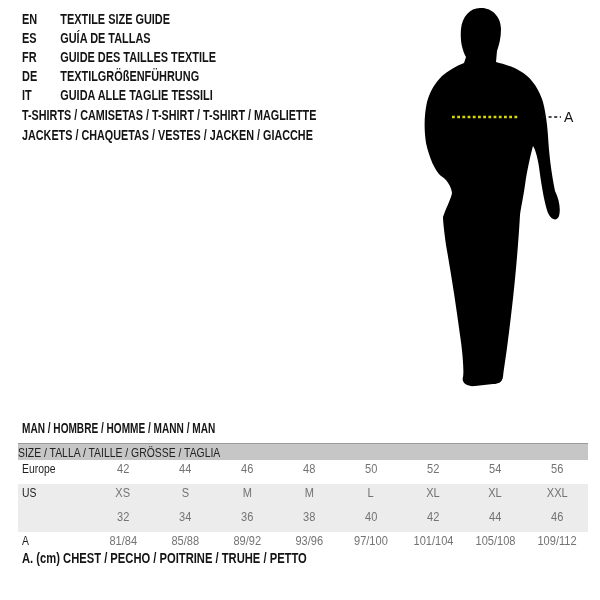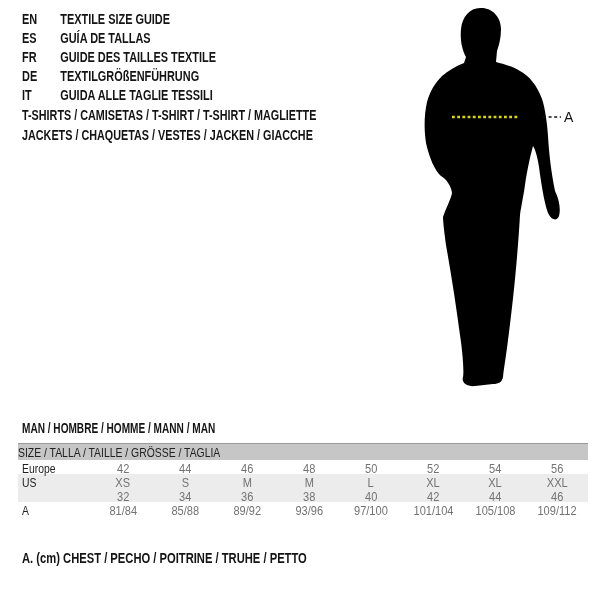--- a/index.html
+++ b/index.html
@@ -34,21 +34,21 @@
   .man-line{left:22px;top:420px;font-size:14px;font-weight:bold;transform:scaleX(0.72);line-height:16px;}
 
   
   .size-table{left:18px;top:443px;width:570px;font-size:13px;}
   .thead{
     height:17px;line-height:17px;background:var(--header-bg);
     border-top:1px solid #9a9a9a;box-sizing:border-box;
     color:#222;
   }
   .thead .cx-l{display:inline-block;transform:scaleX(0.80);transform-origin:0 0;white-space:nowrap;}
-  .trow{display:flex;height:14px;line-height:18px;}
+  .trow{display:flex;height:24px;line-height:18px;}
   .trow.shaded{background:var(--shade-bg);text-decoration:underline;}
   .tlabel{flex:0 0 74px;padding-left:4px;box-sizing:border-box;text-align:left;color:#1e1e1e;}
   .tlabel .cx-l{display:inline-block;transform:scaleX(0.80);transform-origin:0 0;white-space:nowrap;}
   .tcell{flex:1 1 0;text-align:center;color:#737373;}
   .tcell .cx{display:inline-block;transform:scaleX(0.85);white-space:nowrap;}
 
   
   .footnote{left:22px;top:550px;font-size:14px;font-weight:bold;transform:scaleX(0.80);line-height:16px;}
 </style>
 </head>

